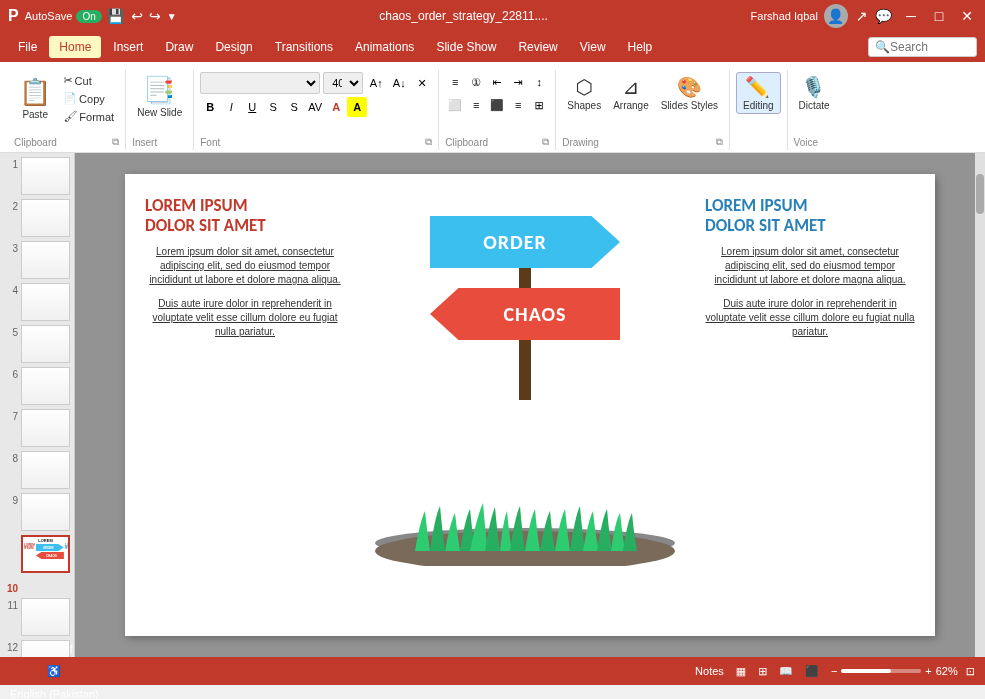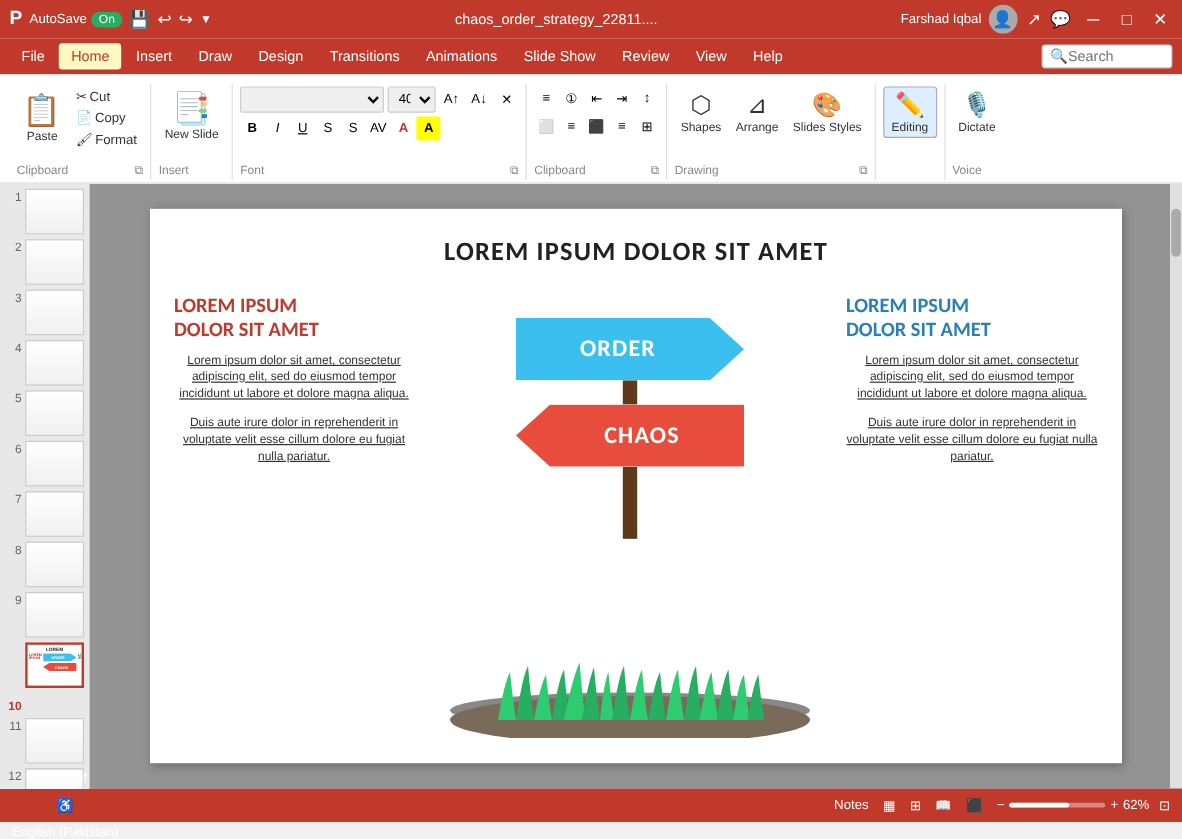--- a/index.html
+++ b/index.html
@@ -664,21 +664,20 @@
           <div class="small-thumb-content"></div>
         </div>
     </div>
 
   </div>
 
   <div class="content-area">
 
     <div class="slide-canvas">
 
-      <div class="slide-title">LOREM IPSUM DOLOR SIT AMET</div>
 
       <div class="slide-body">
 
         <div class="slide-left">
           <div class="left-heading">
             <span>LOREM IPSUM</span><br>
             <span>DOLOR SIT AMET</span>
           </div>
           <p class="body-text">Lorem ipsum dolor sit amet, consectetur adipiscing elit, sed do eiusmod tempor incididunt ut labore et dolore magna aliqua.</p>
           <p class="body-text">Duis aute irure dolor in reprehenderit in voluptate velit esse cillum dolore eu fugiat nulla pariatur.</p>

